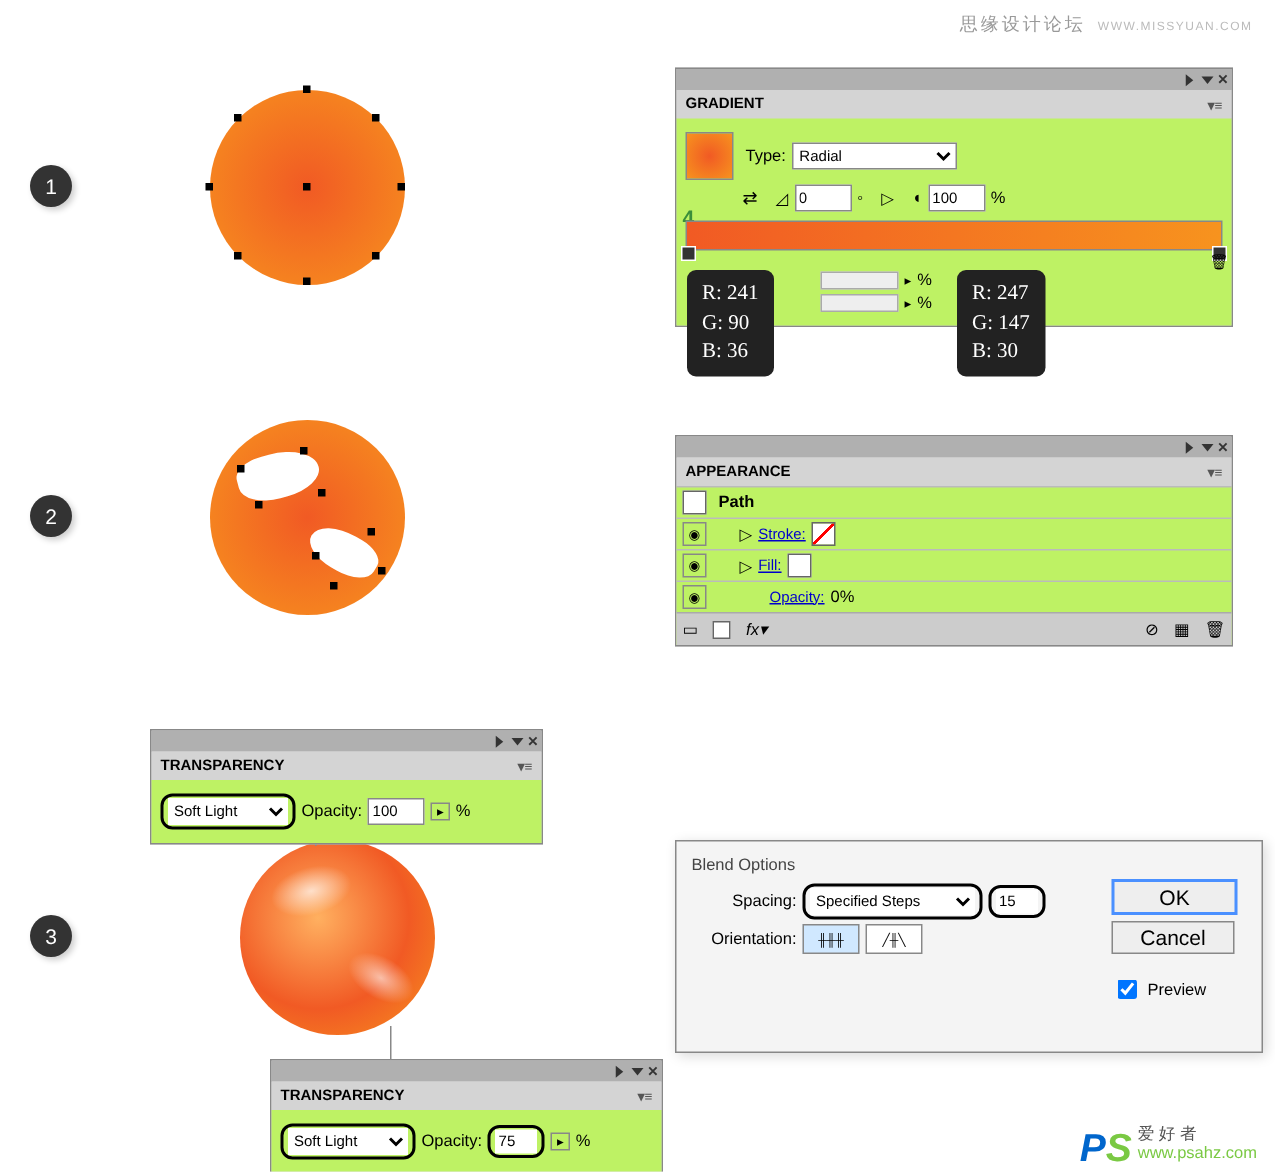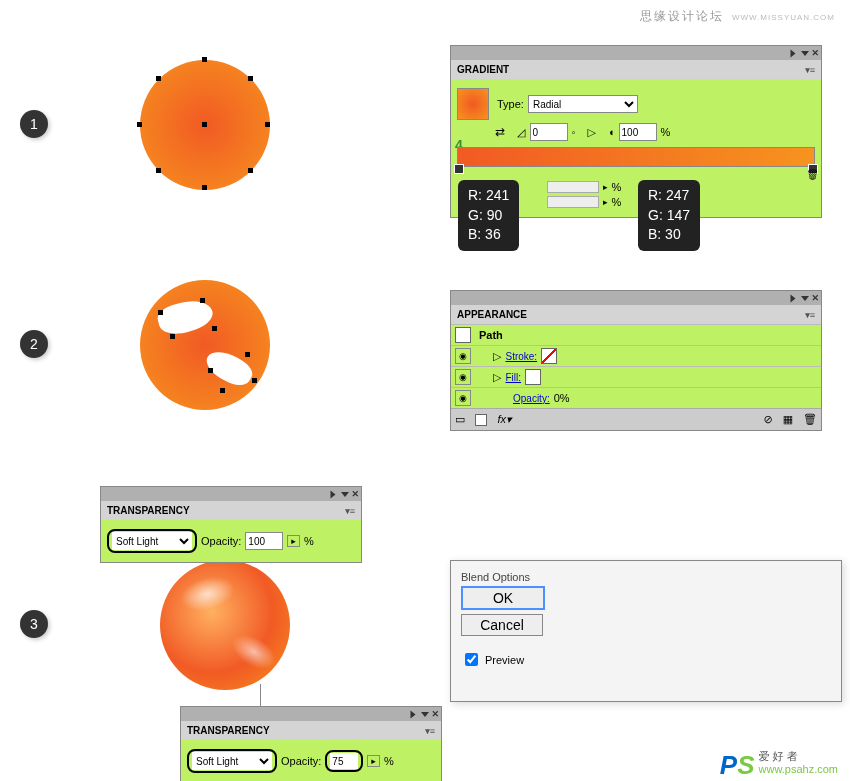--- a/index.html
+++ b/index.html
@@ -13,21 +13,21 @@
 .panel-top .x{font-size:9px;color:#333;font-weight:bold;cursor:pointer}
 .panel-title{background:#d4d4d4;padding:4px 6px;font-size:10px;font-weight:bold;display:flex;align-items:center;justify-content:space-between}
 .panel-title .menu{font-size:9px;color:#555}
 .panel-body{padding:6px;background:#bef264}
 .swatch{width:30px;height:30px;border:1px solid #888;display:inline-block;vertical-align:middle;background:radial-gradient(circle,#f15a24,#f7931e)}
 .row{display:flex;align-items:center;gap:4px;margin:3px 0}
 input[type=text].val{width:32px;height:16px;border:1px solid #888;font-size:10px;padding:0 2px;background:#fff}
 select.sel{height:18px;border:1px solid #888;font-size:10px;background:#fff}
 .slider-bar{height:18px;background:linear-gradient(to right,#f15a24,#f7931e);border:1px solid #888;margin:6px 0;position:relative}
 .slider-stop{position:absolute;bottom:-8px;width:8px;height:8px;background:#333;border:1px solid #fff}
-.rgb{position:absolute;background:#222;color:#fff;padding:6px 10px;border-radius:6px;font-size:14px;line-height:1.4;font-family:Liberation Sans, sans-serif}
+.rgb{position:absolute;background:#222;color:#fff;padding:6px 10px;border-radius:6px;font-size:14px;line-height:1.4;font-family:Liberation Serif, serif}
 .circle1{position:absolute;left:140px;top:60px;width:130px;height:130px;border-radius:50%;background:radial-gradient(circle,#f15a24,#f7931e)}
 .anchor{position:absolute;width:5px;height:5px;background:#000}
 .circle2{position:absolute;left:140px;top:280px;width:130px;height:130px;border-radius:50%;background:radial-gradient(circle,#f15a24,#f7931e)}
 .blob{position:absolute;background:#fff;border-radius:50%}
 .circle3{position:absolute;left:160px;top:560px;width:130px;height:130px;border-radius:50%;background:radial-gradient(circle at 40% 40%,#ffb060,#f15a24 55%,#f7931e)}
 .app-row{display:flex;align-items:center;border-top:1px solid #bbb;padding:2px 4px;gap:4px}
 .eye{width:14px;height:14px;border:1px solid #888;display:flex;align-items:center;justify-content:center;font-size:9px}
 .link-lbl{color:#0000cc;text-decoration:underline;font-size:10px}
 .sq{width:14px;height:14px;border:1px solid #666;background:#fff;display:inline-block}
 .no-stroke{background:linear-gradient(135deg,#fff 45%,red 45%,red 55%,#fff 55%)}
@@ -232,20 +232,36 @@
         </span>
     <span style="border:1px solid #888;padding:0 3px;font-size:9px">▸</span>
     <span>%</span>
   </div>
     </div>
 </div>
 
 <div class="dialog" style="left:450px;top:560px;width:370px;height:120px">
   <div style="color:#444;margin-bottom:3px">Blend Options</div>
   <div style="display:flex">
+    <div style="flex:1">
+      <div class="row" style="justify-content:flex-start">
+        <span style="width:70px;text-align:right">Spacing:</span>
+        <span class="hl">
+            <select class="sel" style="width:110px;border:none"><option>Specified Steps</option></select>
+          </span>
+        <span class="hl">
+            <input type="text" class="val" style="border: none; width: 24px;" value="15">
+          </span>
+      </div>
+      <div class="row">
+        <span style="width:70px;text-align:right">Orientation:</span>
+        <span class="orient">╫╫╫</span>
+        <span class="orient" style="background:#fff">╱╫╲</span>
+      </div>
+    </div>
     <div style="width:90px">
       <div class="btn ok">OK</div>
       <div class="btn">Cancel</div>
       <div class="row" style="margin-top:14px">
           <input type="checkbox" checked="" style="">
           <span>Preview</span>
         </div>
     </div>
   </div>
 </div>

